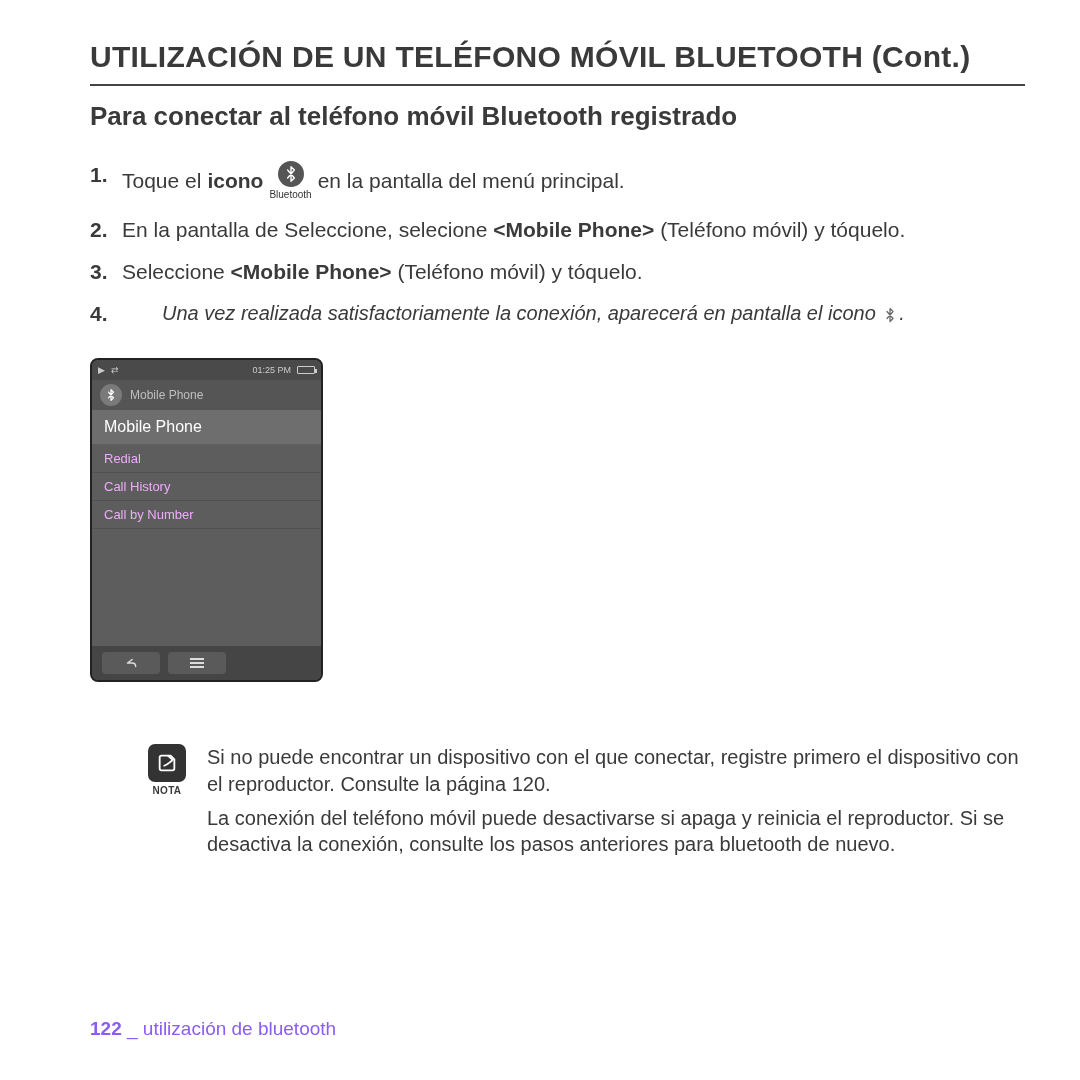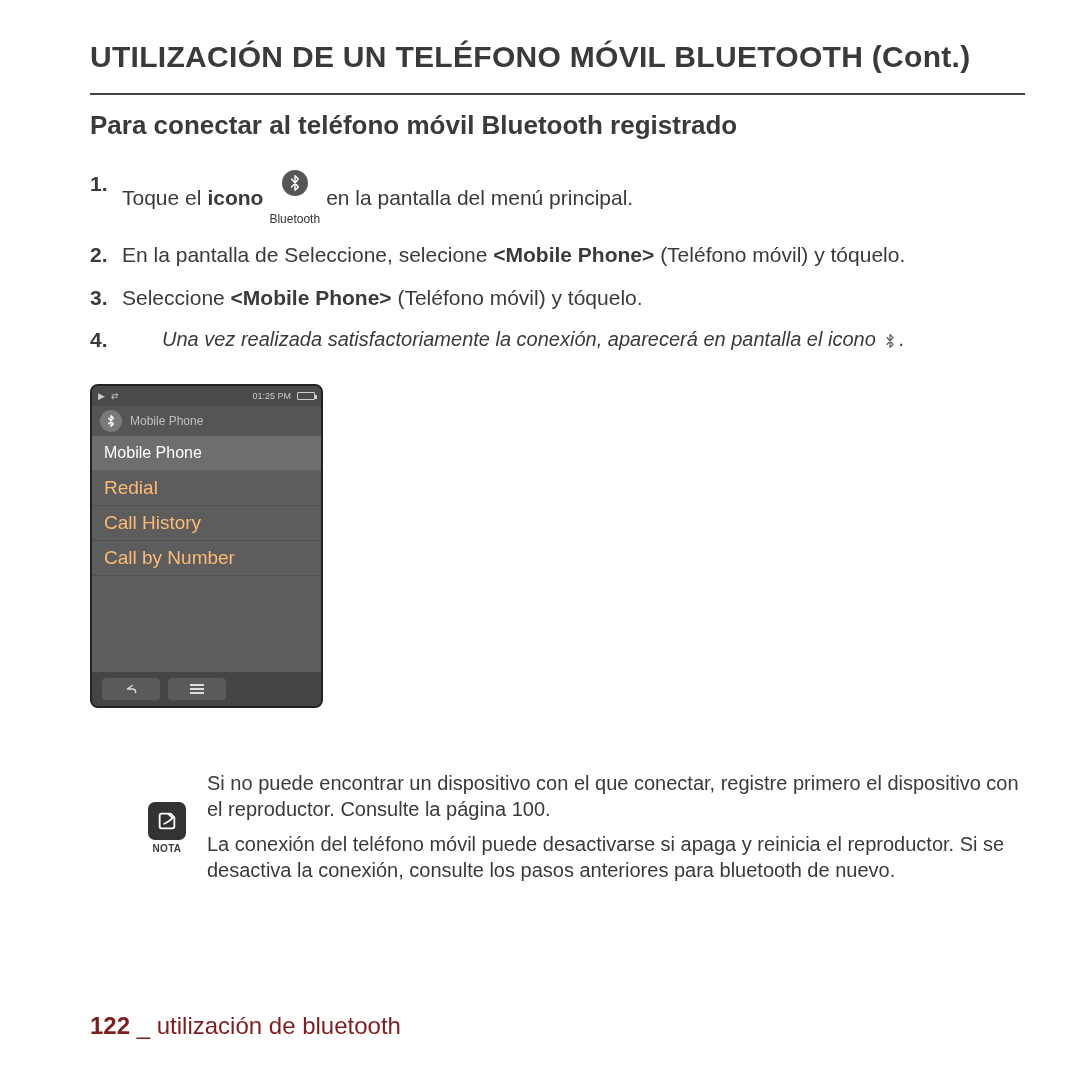--- a/index.html
+++ b/index.html
@@ -10,21 +10,21 @@
     font-family: Arial, Helvetica, sans-serif;
     color: #3a3a3a;
     position: relative;
     padding: 30px 55px 30px 90px;
   }
   .title {
     font-size: 30px;
     font-weight: bold;
     letter-spacing: 0.3px;
     margin-top: 10px;
-    margin-bottom: 19px;
+    margin-bottom: 10px;
   }
   .rule {
     height: 2px;
     background: #444;
     margin-bottom: 15px;
   }
   .subtitle {
     font-size: 26px;
     font-weight: bold;
     margin-bottom: 29px;
@@ -67,21 +67,21 @@
     align-items: center;
     vertical-align: middle;
   }
   .bt-circle {
     width: 26px; height: 26px;
     border-radius: 50%;
     background: #555;
     display: flex; align-items: center; justify-content: center;
   }
   .bt-circle svg { width: 14px; height: 18px; }
-  .bt-label { font-size: 12px; color: #333; margin-top: 15px; }
+  .bt-label { font-size: 10px; color: #333; margin-top: 1px; }
   .bold { font-weight: bold; text-align: center; }
   .note-after {
     font-size: 20px;
     line-height: 1.3;
     padding-left: 72px;
     margin-top: 2px;
   }
   .inline-bt {
     display: inline-flex; align-items: center; justify-content: center;
     width: 18px; height: 18px; vertical-align: middle;
@@ -132,21 +132,21 @@
   }
   .phone-header .hbt svg { width: 10px; height: 14px; }
   .phone-header .htxt { font-size: 12px; color: #bfbfbf; }
   .phone-list { flex: 1; background: #5d5d5d; }
   .phone-item {
     padding: 8px 12px;
     font-size: 15px;
     border-bottom: 1px solid rgba(0,0,0,0.12);
     color: #e0e0e0;
   }
-  .phone-item.sub { font-size: 19px; padding: 6px 12px; color: #fdba74; }
+  .phone-item.sub { font-size: 13px; padding: 6px 12px; color: #f0abfc; }
   .phone-item.sel { background: #6e6e6e; color: #fff; font-size: 16px; }
   .phone-bottom {
     height: 34px;
     background: #454545;
     display: flex; gap: 8px; align-items: center; justify-content: flex-start;
     padding: 0 10px;
   }
   .soft-btn {
     width: 58px; height: 22px; border-radius: 4px;
     background: #5a5a5a;
@@ -164,40 +164,39 @@
   .nota-block {
     display: flex;
     gap: 18px;
     margin-top: 62px;
     padding-left: 55px;
   }
   .nota-icon-col {
     display: flex; flex-direction: column; align-items: center;
     flex-shrink: 0;
     width: 44px;
-    margin-top: 32px;
   }
   .nota-box {
     width: 38px; height: 38px; border-radius: 7px; background: #333;
     display: flex; align-items: center; justify-content: center;
   }
   .nota-box svg { width: 22px; height: 22px; }
   .nota-label { font-size: 10px; font-weight: bold; margin-top: 3px; letter-spacing: 0.3px; }
   .nota-text p {
     font-size: 20px;
     line-height: 1.32;
     margin-bottom: 8px;
   }
 
   .footer {
     position: absolute;
     left: 90px;
     bottom: 40px;
-    font-size: 24px;
-    color: #7f1d1d;
+    font-size: 19px;
+    color: #8b5cf6;
   }
   .footer .pn { font-weight: bold; }
 </style>
 </head>
 <body>
 
 <h1 class="title">UTILIZACIÓN DE UN TELÉFONO MÓVIL BLUETOOTH (Cont.)</h1>
 <div class="rule"></div>
 <h2 class="subtitle">Para conectar al teléfono móvil Bluetooth registrado</h2>
 
@@ -281,20 +280,20 @@
   <div class="nota-icon-col">
     <div class="nota-box">
       <svg viewBox="0 0 24 24" fill="none" stroke="#fff" stroke-width="2" stroke-linecap="round" stroke-linejoin="round">
         <path d="M4 18 L4 6 C4 5 5 4 6 4 L16 4 L20 8 L20 18 C20 19 19 20 18 20 L6 20 C5 20 4 19 4 18 Z"></path>
         <path d="M13 4 C13 4 16 7 18 8 C19 8 14 13 9 15"></path>
       </svg>
     </div>
     <div class="nota-label">NOTA</div>
   </div>
   <div class="nota-text">
-    <p>Si no puede encontrar un dispositivo con el que conectar, registre primero el dispositivo con el reproductor. Consulte la página 100.</p>
+    <p>Si no puede encontrar un dispositivo con el que conectar, registre primero el dispositivo con el reproductor. Consulte la página 120.</p>
     <p>La conexión del teléfono móvil puede desactivarse si apaga y reinicia el reproductor. Si se desactiva la conexión, consulte los pasos anteriores para bluetooth de nuevo.</p>
   </div>
 </div>
 
 <div class="footer">
   <span class="pn">122</span><span> _ </span><span>utilización de bluetooth</span>
 </div>
 
 </body></html>

